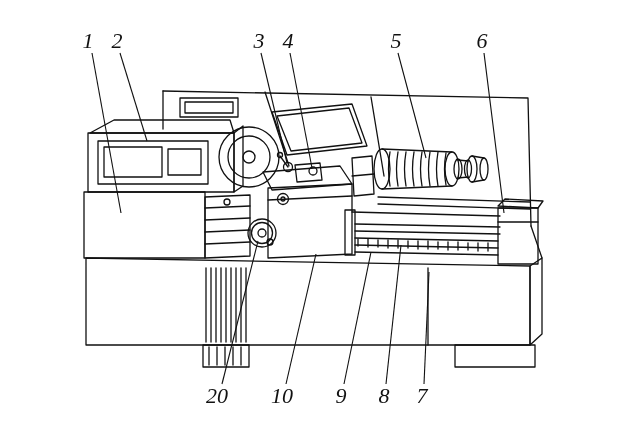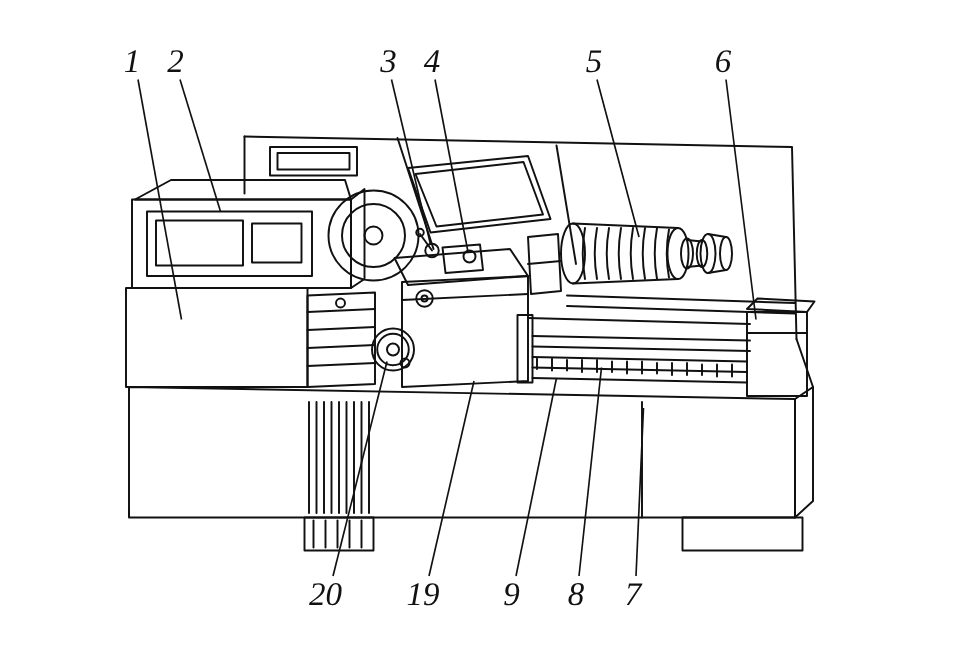--- a/index.html
+++ b/index.html
@@ -182,16 +182,16 @@
 
   <div class="callout" style="left:88px;top:41px">1</div>
   <div class="callout" style="left:117px;top:41px">2</div>
   <div class="callout" style="left:259px;top:41px">3</div>
   <div class="callout" style="left:288px;top:41px">4</div>
   <div class="callout" style="left:396px;top:41px">5</div>
   <div class="callout" style="left:482px;top:41px">6</div>
   <div class="callout" style="left:422px;top:396px">7</div>
   <div class="callout" style="left:384px;top:396px">8</div>
   <div class="callout" style="left:341px;top:396px">9</div>
-  <div class="callout" style="left:282px;top:396px">19</div>
+  <div class="callout" style="left:282px;top:396px">10</div>
   <div class="callout" style="left:217px;top:396px">20</div>
 
 </div>
 
 </body></html>

